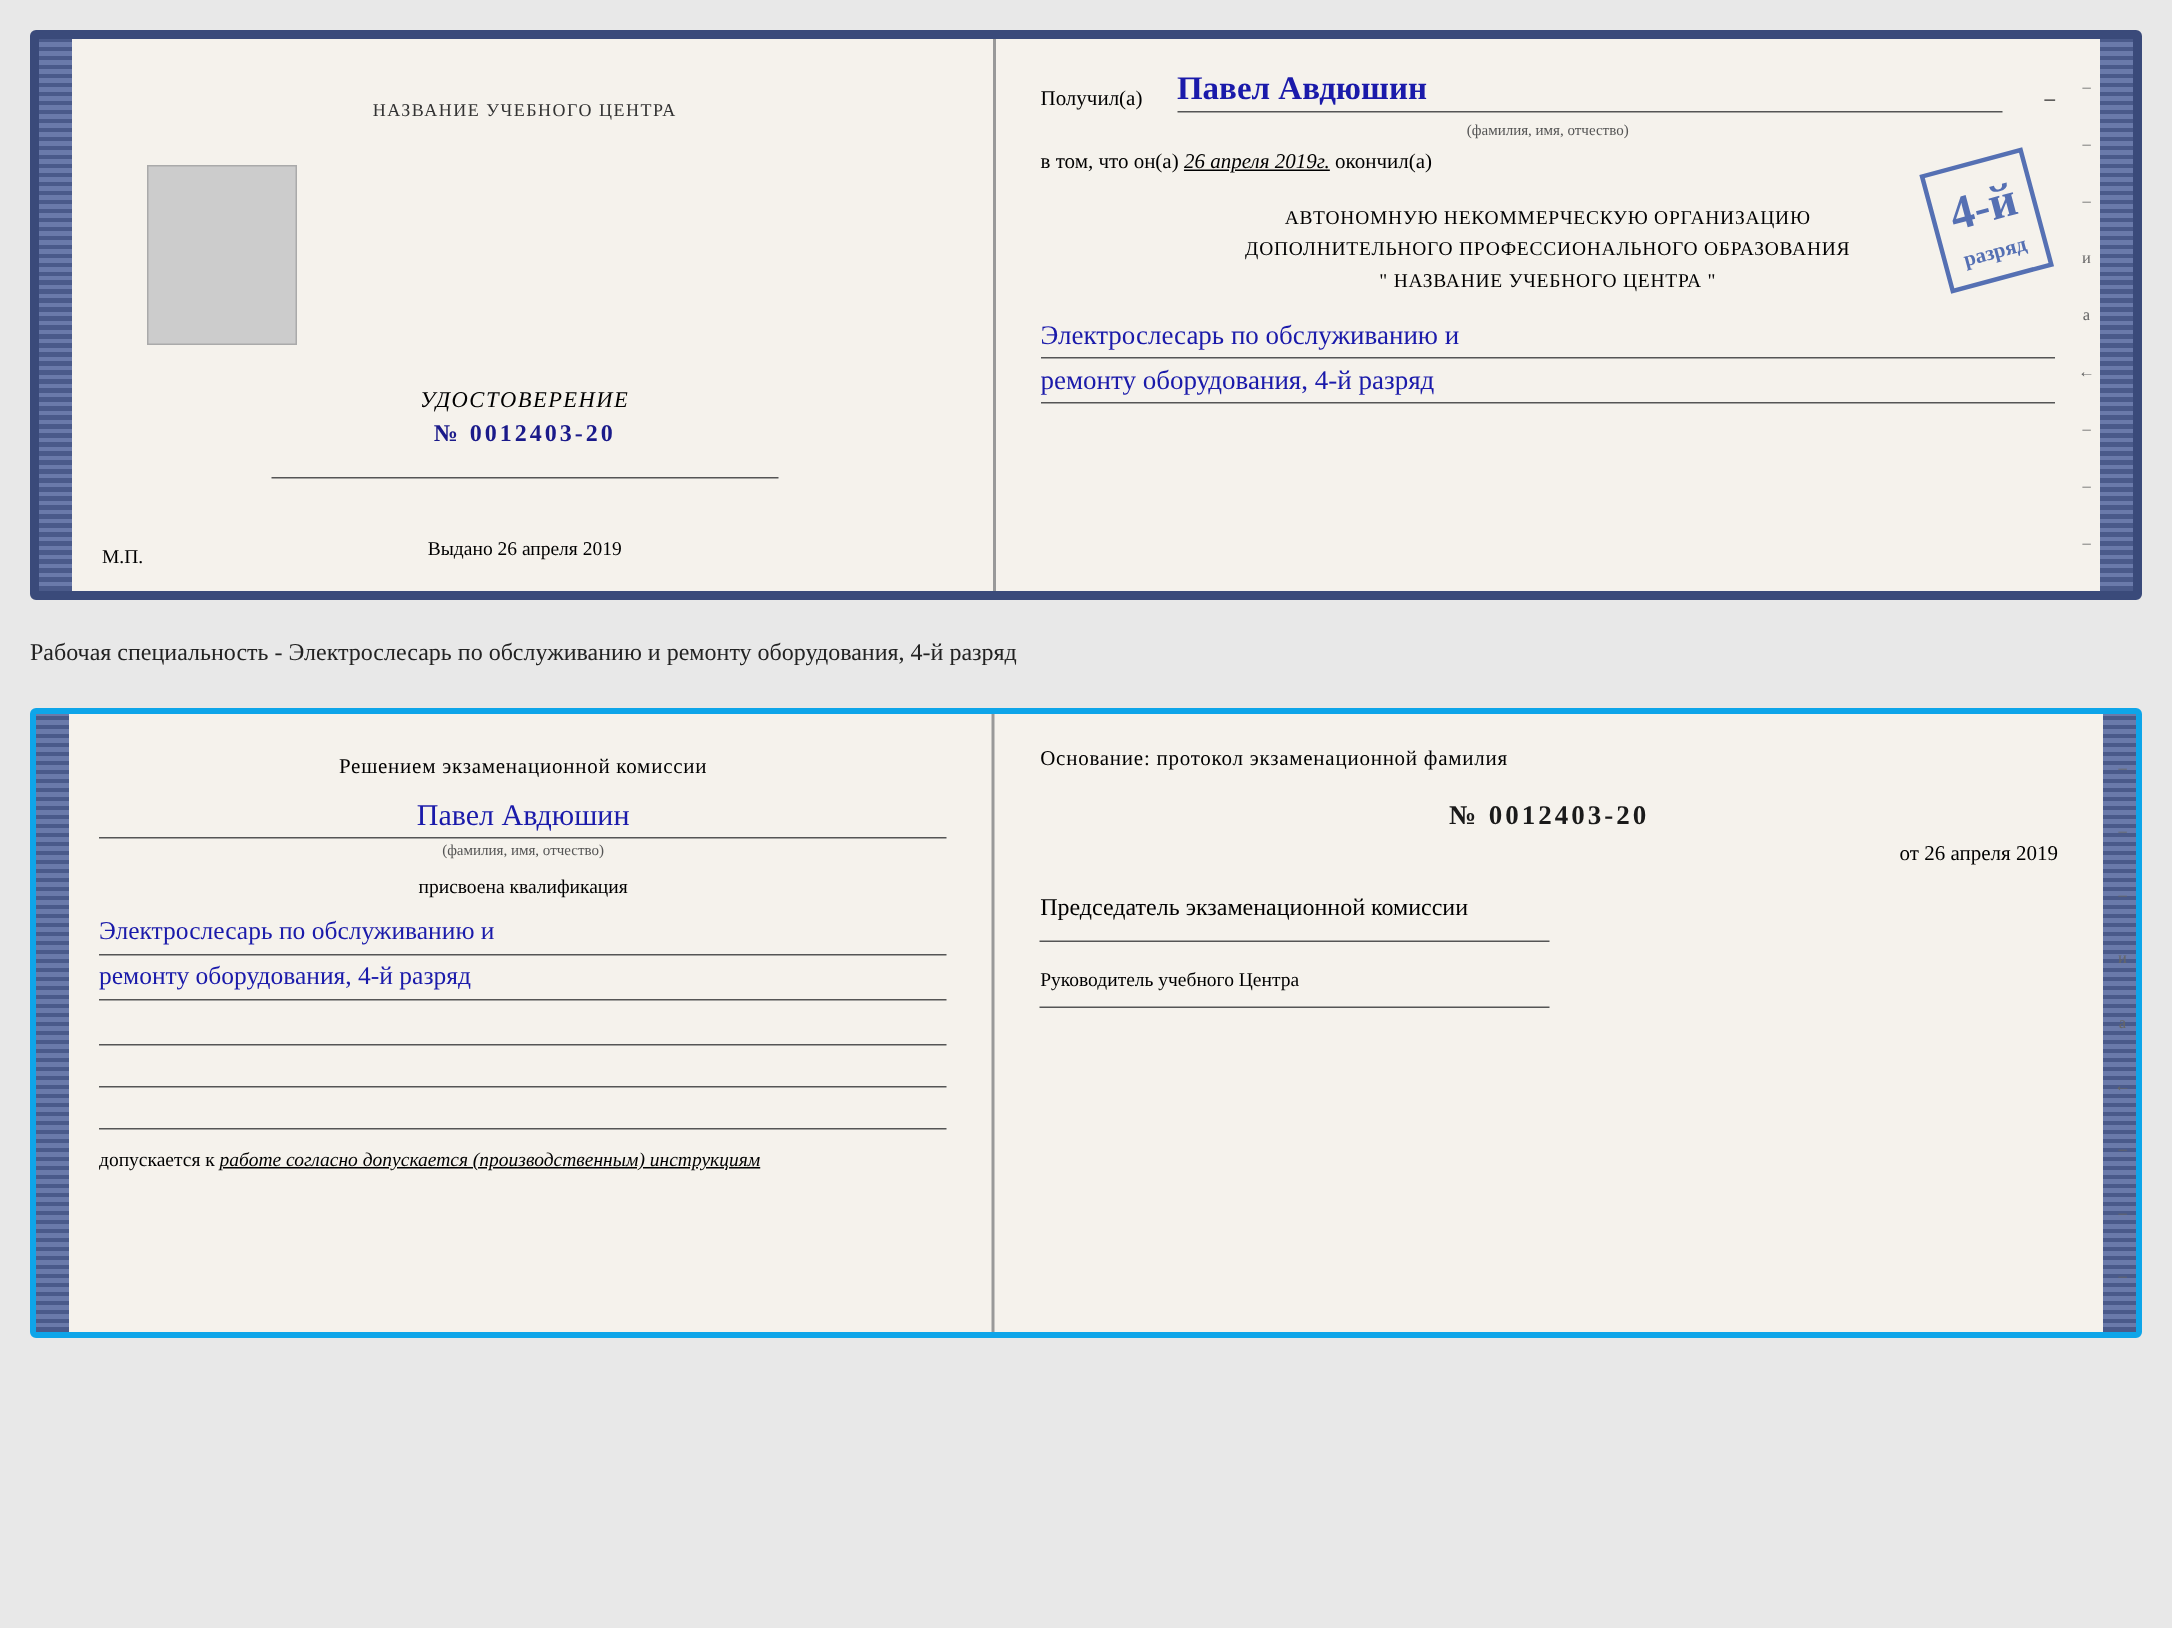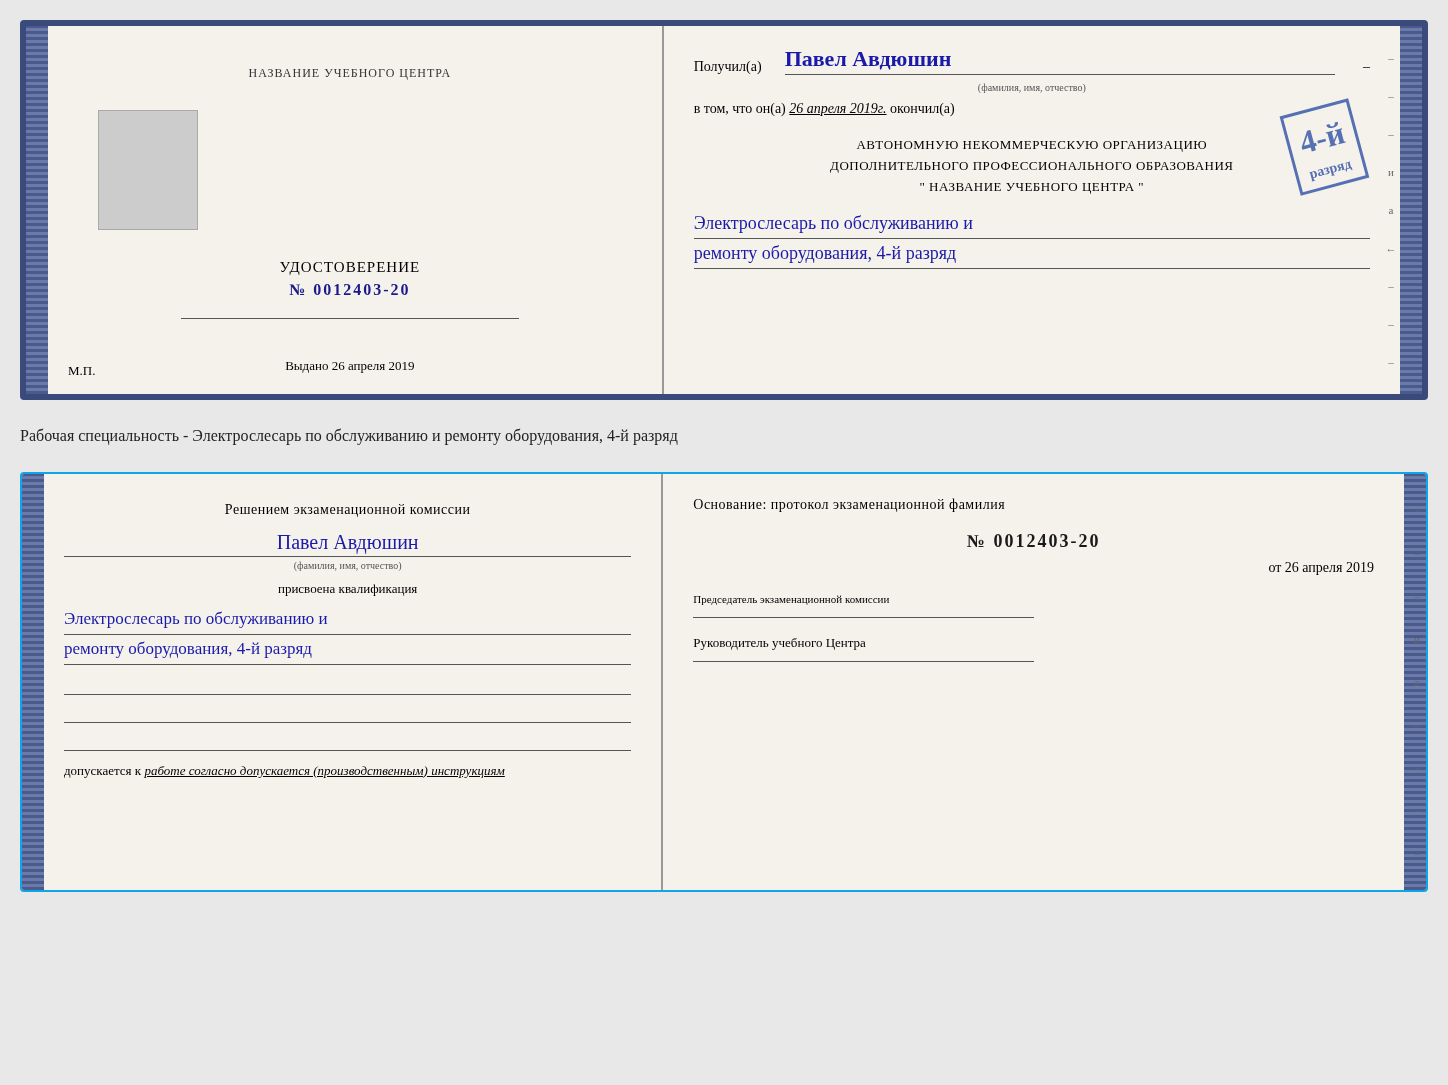--- a/index.html
+++ b/index.html
@@ -74,20 +74,21 @@
       margin: 20px 0;
       align-self: flex-start;
       margin-left: 30px;
     }
 
     .cert-title {
       text-align: left;
       font-size: 15px;
       letter-spacing: 1px;
       margin-bottom: 5px;
+      font-style: italic;
     }
 
     .cert-number {
       text-align: center;
       font-size: 16px;
       color: #1a1a8a;
       font-weight: bold;
       letter-spacing: 2px;
     }
 
@@ -215,21 +216,21 @@
       font-size: 16px;
       color: #222;
       padding: 5px 0;
       line-height: 1.6;
     }
 
     
     .document-bottom {
       display: flex;
       background: #f5f2ec;
-      border: 2px solid #0ea5e9;
+      border: 4px solid #0ea5e9;
       border-radius: 4px;
       min-height: 420px;
       position: relative;
       overflow: hidden;
     }
 
     .doc-bottom-left {
       flex: 1;
       padding: 25px 30px 20px 20px;
       border-right: 2px solid #999;
@@ -316,21 +317,21 @@
       margin: 8px 0;
     }
 
     .protocol-date {
       font-size: 14px;
       text-align: right;
       margin-bottom: 15px;
     }
 
     .chairman-block {
-      font-size: 11px;
+      font-size: 16px;
       margin-bottom: 15px;
       line-height: 1.6;
     }
 
     .sign-line {
       border-bottom: 1px solid #555;
       width: 50%;
       margin: 8px 0;
     }
 

